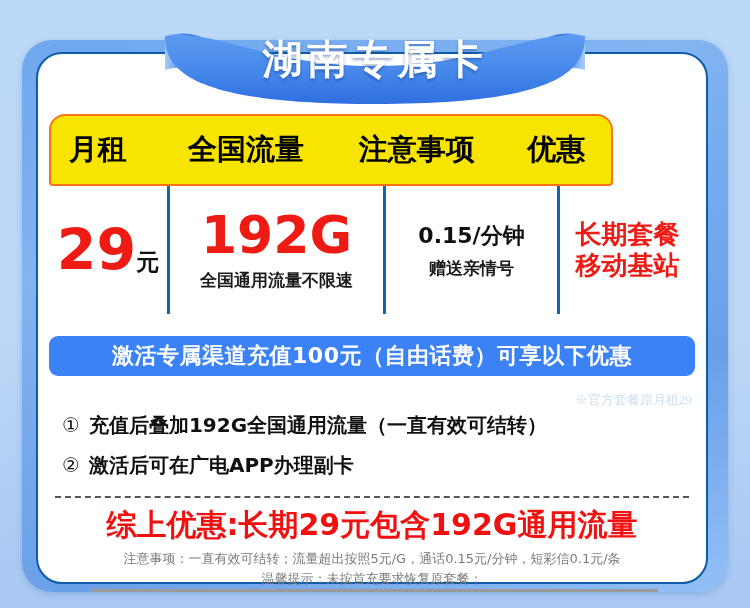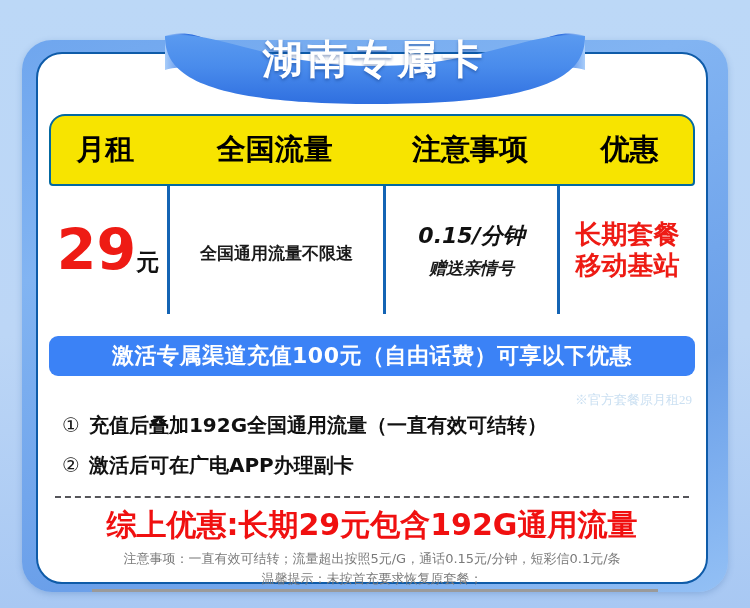--- a/index.html
+++ b/index.html
@@ -61,24 +61,24 @@
     letter-spacing: 5px;
     text-shadow: 0 2px 3px rgba(20,60,130,0.45);
     z-index: 6;
   }
 
   
   #header-row {
     position: absolute;
     left: 49px;
     top: 114px;
-    width: 646px;
+    width: 564px;
     height: 72px;
     background: #f7e400;
-    border: 2px solid #0369a1;
+    border: 2px solid #f97316;
     border-radius: 16px 16px 4px 4px;
     box-sizing: border-box;
     display: flex;
     align-items: center;
     z-index: 4;
     gap: 16px;
   }
   .hcell {
     text-align: center;
     font-size: 29px;
@@ -103,21 +103,21 @@
   }
   .dcell {
     display: flex;
     flex-direction: column;
     align-items: center;
     justify-content: center;
     box-sizing: border-box;
   }
   .dc1 { width: 118px; }
   .dc2 { width: 216px; border-left: 3px solid #1464b4; }
-  .dc3 { width: 174px; border-left: 3px solid #1464b4; font-style: italic; }
+  .dc3 { width: 174px; border-left: 3px solid #1464b4; }
   .dc4 { width: 138px; border-left: 3px solid #1464b4; }
 
   .price-main {
     font-size: 57px;
     font-weight: bold;
     color: #ee1b14;
     line-height: 1;
     font-family: "DejaVu Sans", "Liberation Sans", sans-serif;
   }
   .price-unit {
@@ -305,20 +305,21 @@
   <div class="hcell hc4">优惠</div>
 </div>
 
 <div id="data-row">
   <div class="dcell dc1">
     <div>
       <span class="price-main">29</span><span class="price-unit">元</span>
     </div>
   </div>
   <div class="dcell dc2">
+    <div class="data-big">192G</div>
     <div class="data-sub">全国通用流量不限速</div>
   </div>
   <div class="dcell dc3">
     <div class="data-mid">0.15/分钟</div>
     <div class="data-sub">赠送亲情号</div>
   </div>
   <div class="dcell dc4">
     <div class="data-red-line">长期套餐</div>
     <div class="data-red-line">移动基站</div>
   </div>

